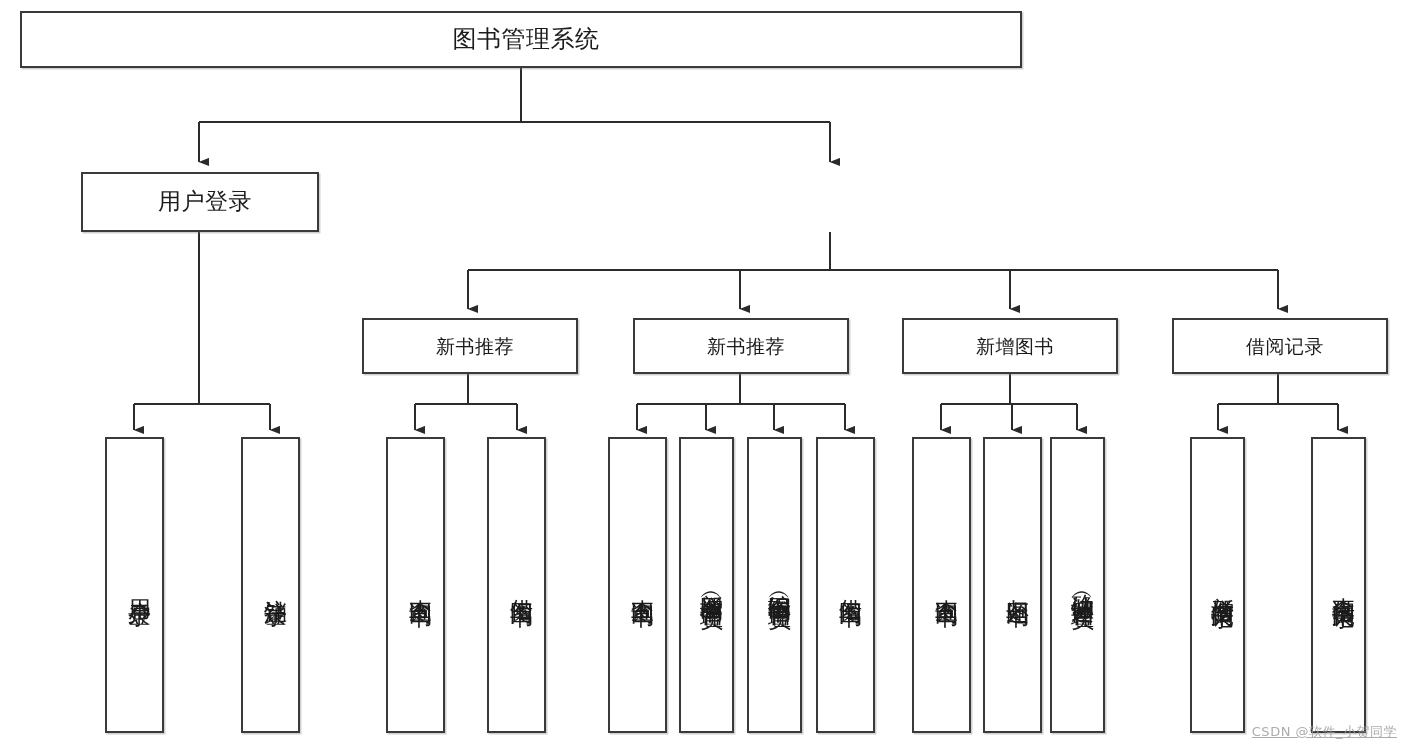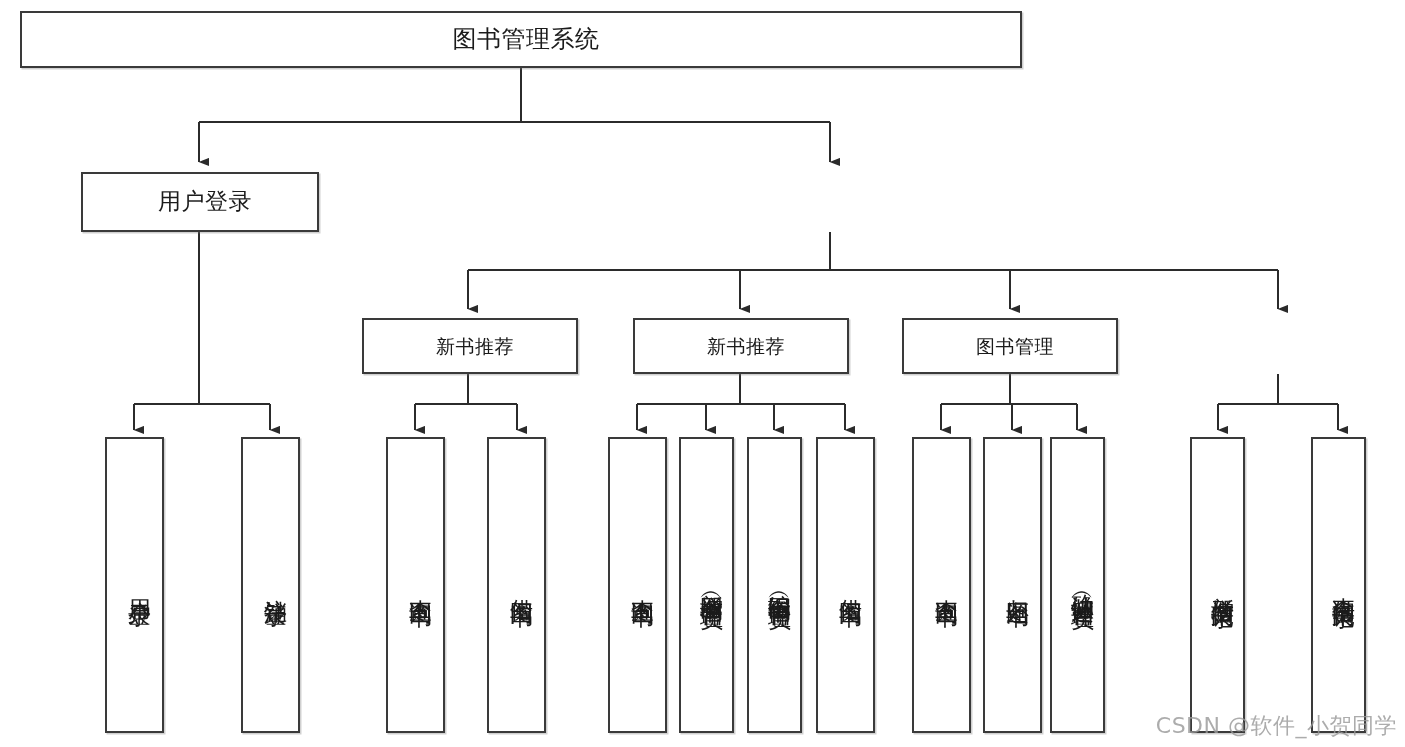--- a/index.html
+++ b/index.html
@@ -54,27 +54,28 @@
     text-align: center;
   }
   .node.level-1 .node-label { font-size: 24px; }
   .node.level-2 .node-label { font-size: 23px; }
   .node.level-3 .node-label { font-size: 19px; }
 
   #watermark {
     position: absolute;
     right: 8px;
     bottom: 6px;
-    font-size: 22px;
+    font-size: 13px;
     color: #9a9a9a;
     opacity: 0.82;
     letter-spacing: 0.5px;
     white-space: nowrap;
     pointer-events: none;
     font-family: "DejaVu Sans", "Liberation Sans", sans-serif;
+    text-decoration: underline;
   }
 </style>
 </head>
 <body>
 
 <div id="diagram-root">
 
   <svg id="diagram-svg" viewBox="0 0 1405 747" xmlns="http://www.w3.org/2000/svg">
     <defs>
       <marker id="arrowhead" markerWidth="9" markerHeight="11" refX="4.2" refY="10.2" orient="auto" markerUnits="userSpaceOnUse">
@@ -133,21 +134,24 @@
     <span class="node-label">用户登录</span>
   </div>
 
   <div class="node level-3" style="left:362px; top:318px; width:216px; height:56px;">
     <span class="node-label">新书推荐</span>
   </div>
   <div class="node level-3" style="left:633px; top:318px; width:216px; height:56px;">
     <span class="node-label">新书推荐</span>
   </div>
   <div class="node level-3" style="left:902px; top:318px; width:216px; height:56px;">
-    <span class="node-label">图书管理</span>
+    <span class="node-label">新增图书</span>
+  </div>
+  <div class="node level-3" style="left:1172px; top:318px; width:216px; height:56px;">
+    <span class="node-label">借阅记录</span>
   </div>
 
   <div class="node vertical" style="left:105px; top:437px; width:59px; height:296px;">
     <span class="node-label">用户登录</span>
   </div>
   <div class="node vertical" style="left:241px; top:437px; width:59px; height:296px;">
     <span class="node-label">注销登录</span>
   </div>
   <div class="node vertical" style="left:386px; top:437px; width:59px; height:296px;">
     <span class="node-label">查询图书</span>

